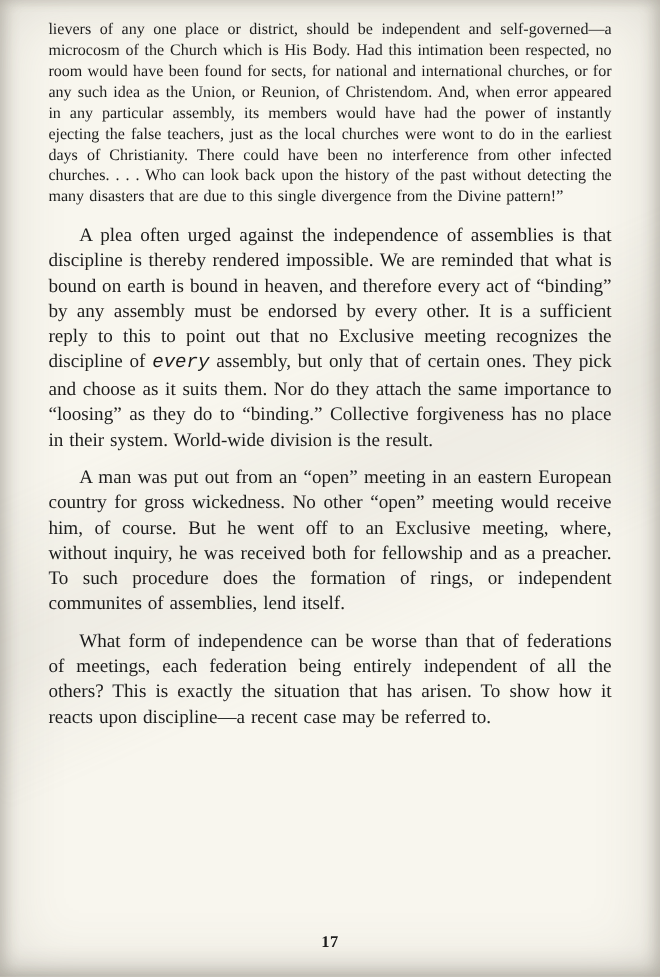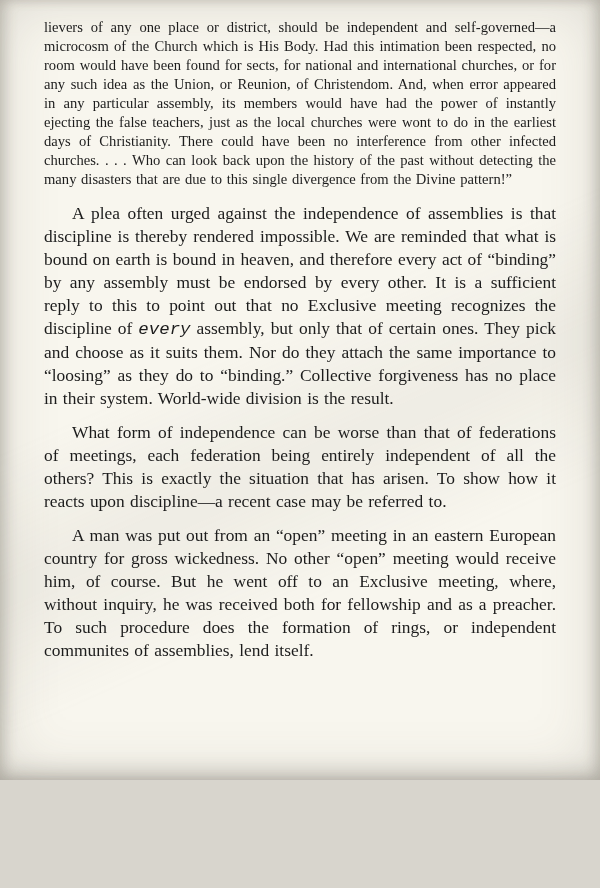--- a/index.html
+++ b/index.html
@@ -4,21 +4,21 @@
 <style>
   html, body {
     margin: 0;
     padding: 0;
     background: #d8d5cd;
     font-family: "Liberation Serif", "DejaVu Serif", serif;
   }
   .page {
     position: relative;
     width: 600px;
-    height: 780px;
+    height: 888px;
     margin: 0 auto;
     background: #f8f6ee;
     color: #1c1c1c;
     overflow: hidden;
     box-shadow:
       inset 0 0 60px rgba(90, 85, 70, 0.18),
       inset 0 -10px 18px rgba(100, 95, 85, 0.22),
       inset 6px 0 12px rgba(110, 105, 95, 0.16),
       inset -6px 0 12px rgba(110, 105, 95, 0.16);
   }
@@ -84,20 +84,21 @@
 <div class="page">
 
   <div class="scan-artifact"></div>
 
   <div class="text-block">
 
     <p class="quote">lievers of any one place or district, should be independent and self-governed—a microcosm of the Church which is His Body. Had this intimation been respected, no room would have been found for sects, for national and international churches, or for any such idea as the Union, or Reunion, of Christendom. And, when error appeared in any particular assembly, its members would have had the power of instantly ejecting the false teachers, just as the local churches were wont to do in the earliest days of Christianity. There could have been no interference from other infected churches. . . . Who can look back upon the history of the past without detecting the many disasters that are due to this single divergence from the Divine pattern!”</p>
 
     <p class="body-para"><span>A plea often urged against the independence of assemblies is that discipline is thereby rendered impossible. We are reminded that what is bound on earth is bound in heaven, and therefore every act of “binding” by any assembly must be endorsed by every other. It is a sufficient reply to this to point out that no Exclusive meeting recognizes the discipline of </span><em>every</em><span> assembly, but only that of certain ones. They pick and choose as it suits them. Nor do they attach the same importance to “loosing” as they do to “binding.” Collective forgiveness has no place in their system. World-wide division is the result.</span></p>
 
+    <p class="body-para">A man was put out from an “open” meeting in an eastern European country for gross wickedness. No other “open” meeting would receive him, of course. But he went off to an Exclusive meeting, where, without inquiry, he was received both for fellowship and as a preacher. To such procedure does the formation of rings, or independent communites of assemblies, lend itself.</p>
+
     <p class="body-para">What form of independence can be worse than that of federations of meetings, each federation being entirely independent of all the others? This is exactly the situation that has arisen. To show how it reacts upon discipline—a recent case may be referred to.</p>
-
-    <p class="body-para">A man was put out from an “open” meeting in an eastern European country for gross wickedness. No other “open” meeting would receive him, of course. But he went off to an Exclusive meeting, where, without inquiry, he was received both for fellowship and as a preacher. To such procedure does the formation of rings, or independent communites of assemblies, lend itself.</p>
 
   </div>
 
+  <div class="page-number">17</div>
 
 </div>
 
 </body></html>

